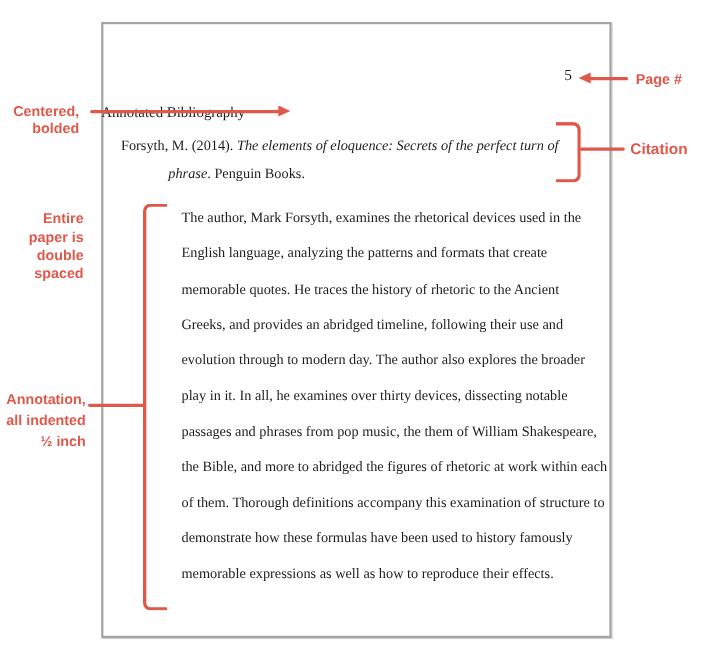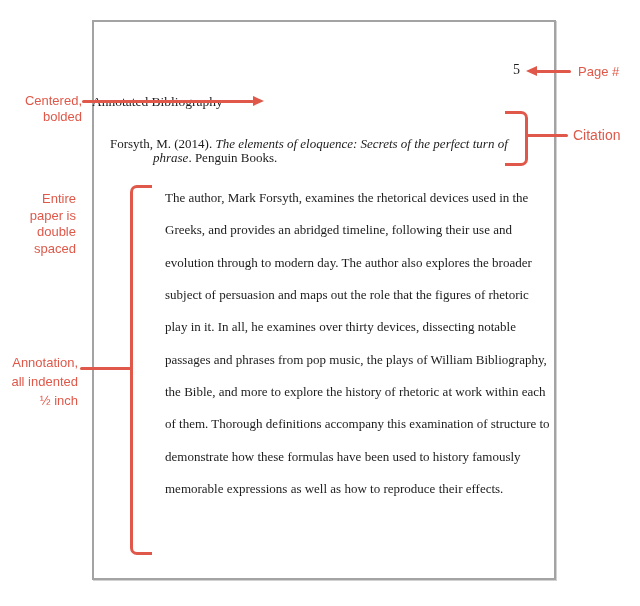--- a/index.html
+++ b/index.html
@@ -21,40 +21,40 @@
   .page-number{
     position:absolute;left:513px;top:62px;
     font-size:14px;
   }
   .doc-title{
     position:absolute;left:92px;top:94px;width:478px;
     font-weight:normal;font-size:13.5px;
     white-space:nowrap;
   }
   .cit-line{position:absolute;font-size:13px;white-space:nowrap;}
-  .cit-line-1{left:110px;top:136px;text-align:center;}
+  .cit-line-1{left:110px;top:124px;text-align:center;}
   .cit-line-2{left:153px;top:150px;}
   .it{font-style:italic;}
   .annotation-text{
     position:absolute;left:153px;top:182px;width:392px;
     font-size:13px;
     margin-left:12px;
   }
   .annotation-text > div{
     height:32.35px;line-height:32.35px;white-space:nowrap;
   }
   
   .label{
     position:absolute;
     font-family:"Liberation Sans", sans-serif;
-    font-weight:400;color:var(--accent);
+    font-weight:700;color:var(--accent);
     font-size:13px;
   }
   .label.right{text-align:right;}
-  .lbl-centered{left:12px;top:93px;width:70px;line-height:16px;}
+  .lbl-centered{left:2px;top:93px;width:70px;line-height:16px;}
   .lbl-page{left:578px;top:64px;}
   .lbl-citation{left:573px;top:127px;font-size:14px;}
   .lbl-double{left:6px;top:191px;width:70px;line-height:16.5px;}
   .lbl-annotation{left:0px;top:353px;width:78px;line-height:19px;}
   .rline{position:absolute;background:var(--accent);border-radius:2px;}
   .title-arrow-line{left:82px;top:100px;width:172px;height:3px;}
   .page-arrow-line{left:535px;top:70px;width:36px;height:3px;}
   .citation-connector{left:527px;top:134px;width:41px;height:3px;}
   .annotation-connector{left:80px;top:367px;width:51px;height:3px;}
   .tri{position:absolute;width:0;height:0;}
@@ -93,26 +93,27 @@
   <div class="page-number">5</div>
 
   <div class="doc-title">Annotated Bibliography</div>
 
   <div class="cit-line cit-line-1"><span>Forsyth, M. (2014). </span><span class="it">The elements of eloquence: Secrets of the perfect turn of</span></div>
 
   <div class="cit-line cit-line-2"><span class="it">phrase</span><span>. Penguin Books.</span></div>
 
   <div class="annotation-text">
       <div>The author, Mark Forsyth, examines the rhetorical devices used in the</div>
+      <div>English language, analyzing the patterns and formats that create</div>
+      <div>memorable quotes. He traces the history of rhetoric to the Ancient</div>
       <div>Greeks, and provides an abridged timeline, following their use and</div>
       <div>evolution through to modern day. The author also explores the broader</div>
-      <div>subject of persuasion and maps out the role that the figures of rhetoric</div>
       <div>play in it. In all, he examines over thirty devices, dissecting notable</div>
-      <div>passages and phrases from pop music, the plays of William Bibliography,</div>
-      <div>the Bible, and more to explore the history of rhetoric at work within each</div>
+      <div>passages and phrases from pop music, the them of William Shakespeare,</div>
+      <div>the Bible, and more to abridged the figures of rhetoric at work within each</div>
       <div>of them. Thorough definitions accompany this examination of structure to</div>
       <div>demonstrate how these formulas have been used to history famously</div>
       <div>memorable expressions as well as how to reproduce their effects.</div>
     </div>
 
   <div class="label right lbl-centered">
       <div>Centered,</div>
       <div>bolded</div>
     </div>
   <div class="rline title-arrow-line"></div>

